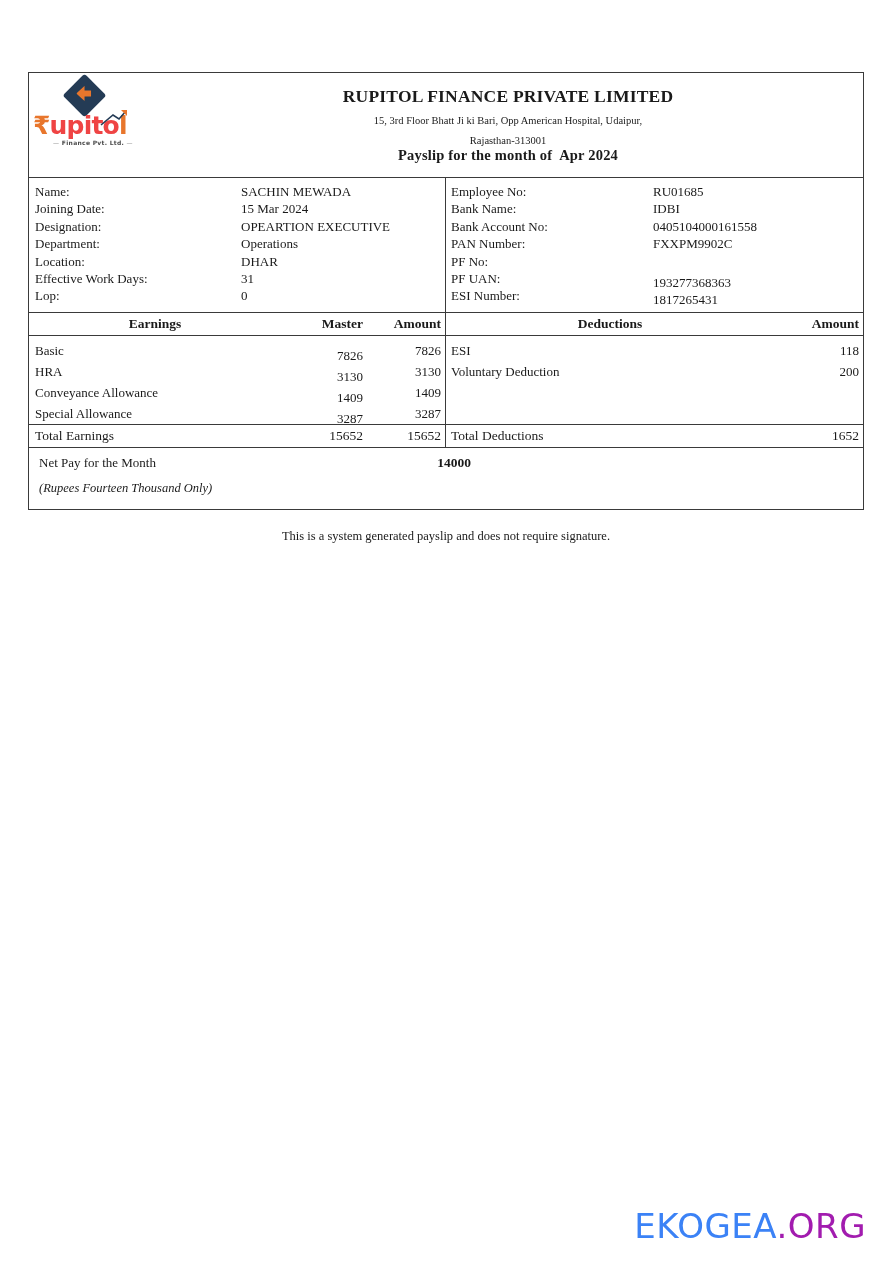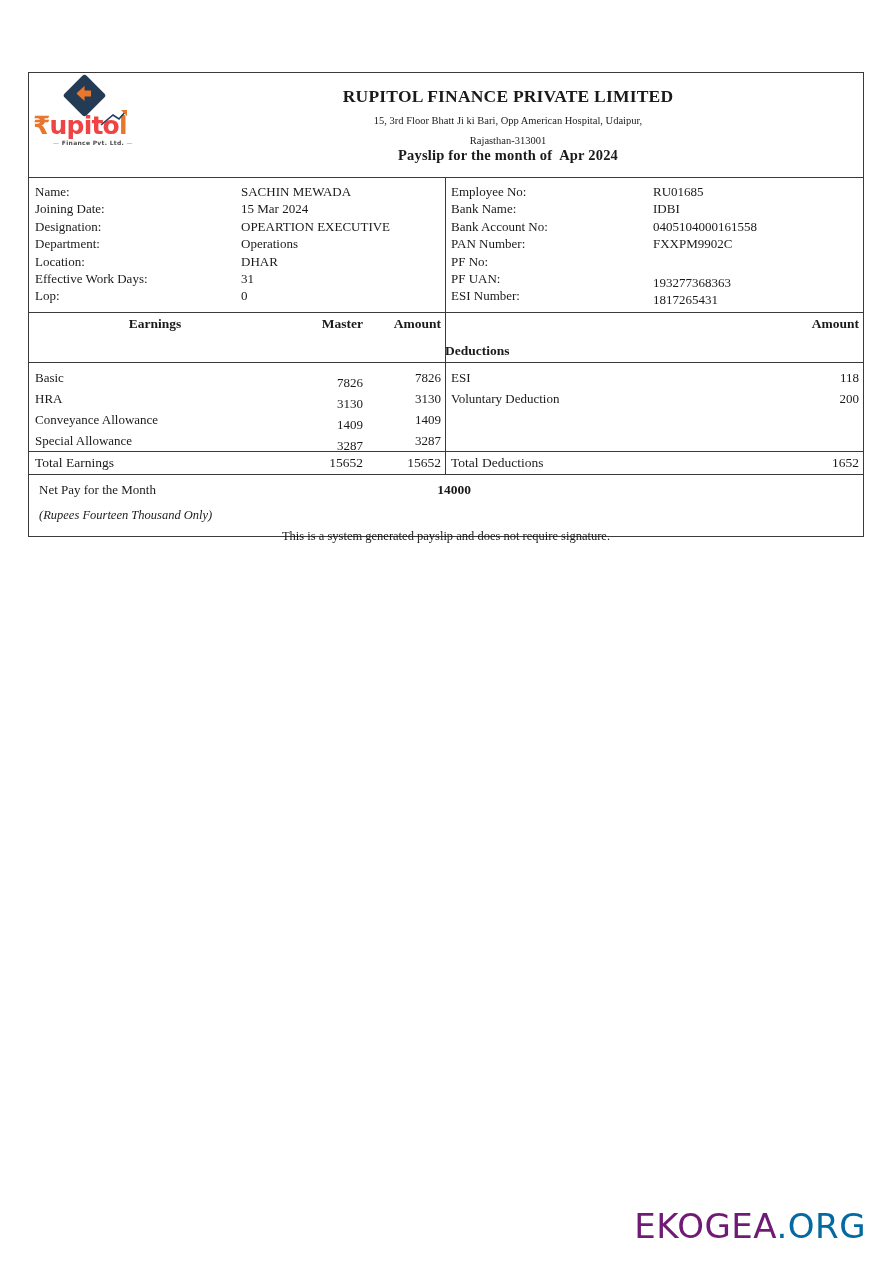--- a/index.html
+++ b/index.html
@@ -198,22 +198,21 @@
     text-align: right;
   }
   .th-amount-l {
     width: 82px;
     text-align: right;
     padding-right: 4px;
     box-sizing: border-box;
   }
   .th-deductions {
     width: 330px;
-    text-align: left;
-    margin-top: 27px;
+    text-align: center;
   }
   .th-amount-r {
     width: 88px;
     text-align: right;
     padding-right: 4px;
     box-sizing: border-box;
   }
 
   .table-body {
     display: flex;
@@ -312,22 +311,22 @@
   
   .watermark {
     position: absolute;
     right: 26px;
     bottom: 16px;
     font-family: "DejaVu Sans", sans-serif;
     font-size: 34px;
     letter-spacing: 0.5px;
     white-space: nowrap;
   }
-  .wm-dark { color: #701a75; }
-  .wm-green { color: #0369a1; }
+  .wm-dark { color: #3b82f6; }
+  .wm-green { color: #a21caf; }
 </style>
 </head>
 <body>
 
 <div class="payslip">
 
   <div class="header-band">
 
     <div class="logo-box">
       <div class="logo-diamond"></div>

